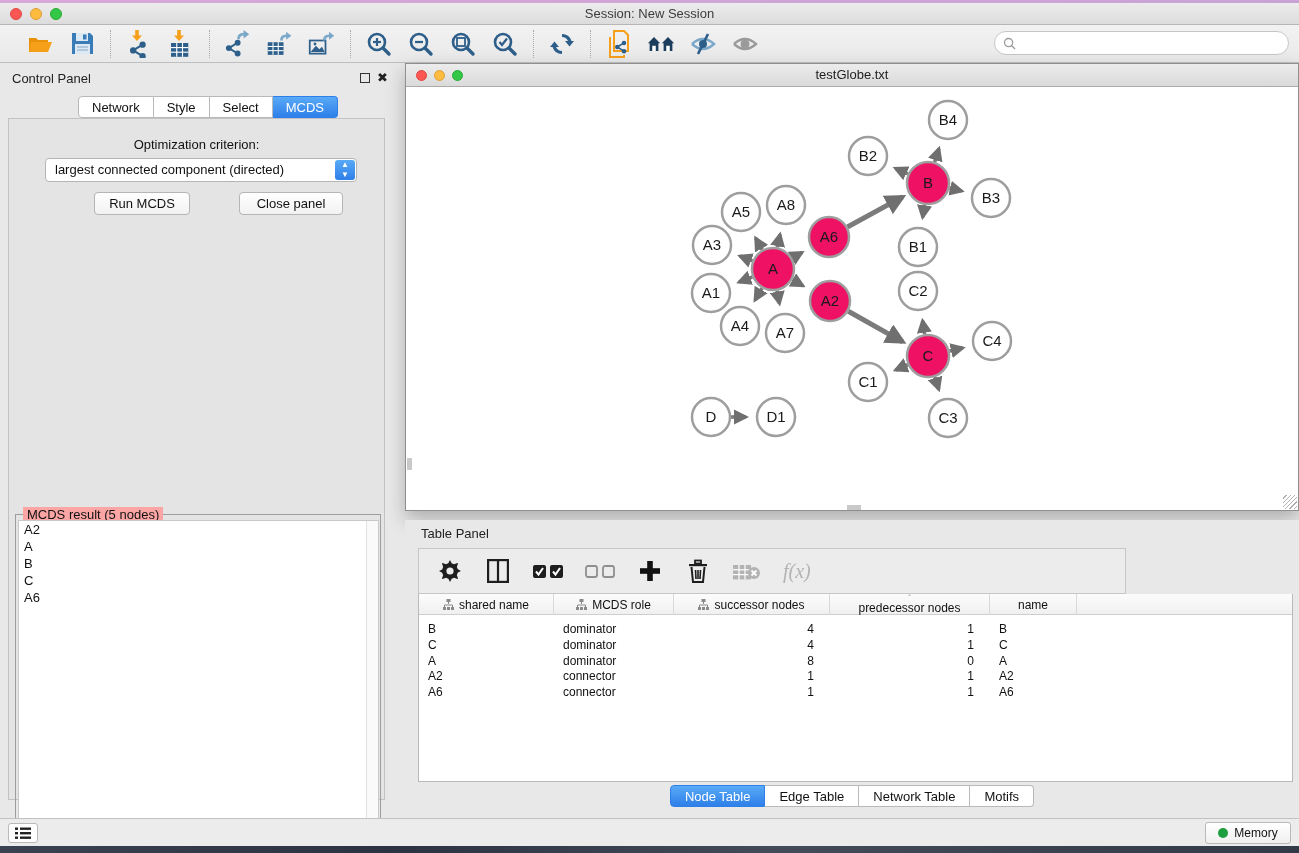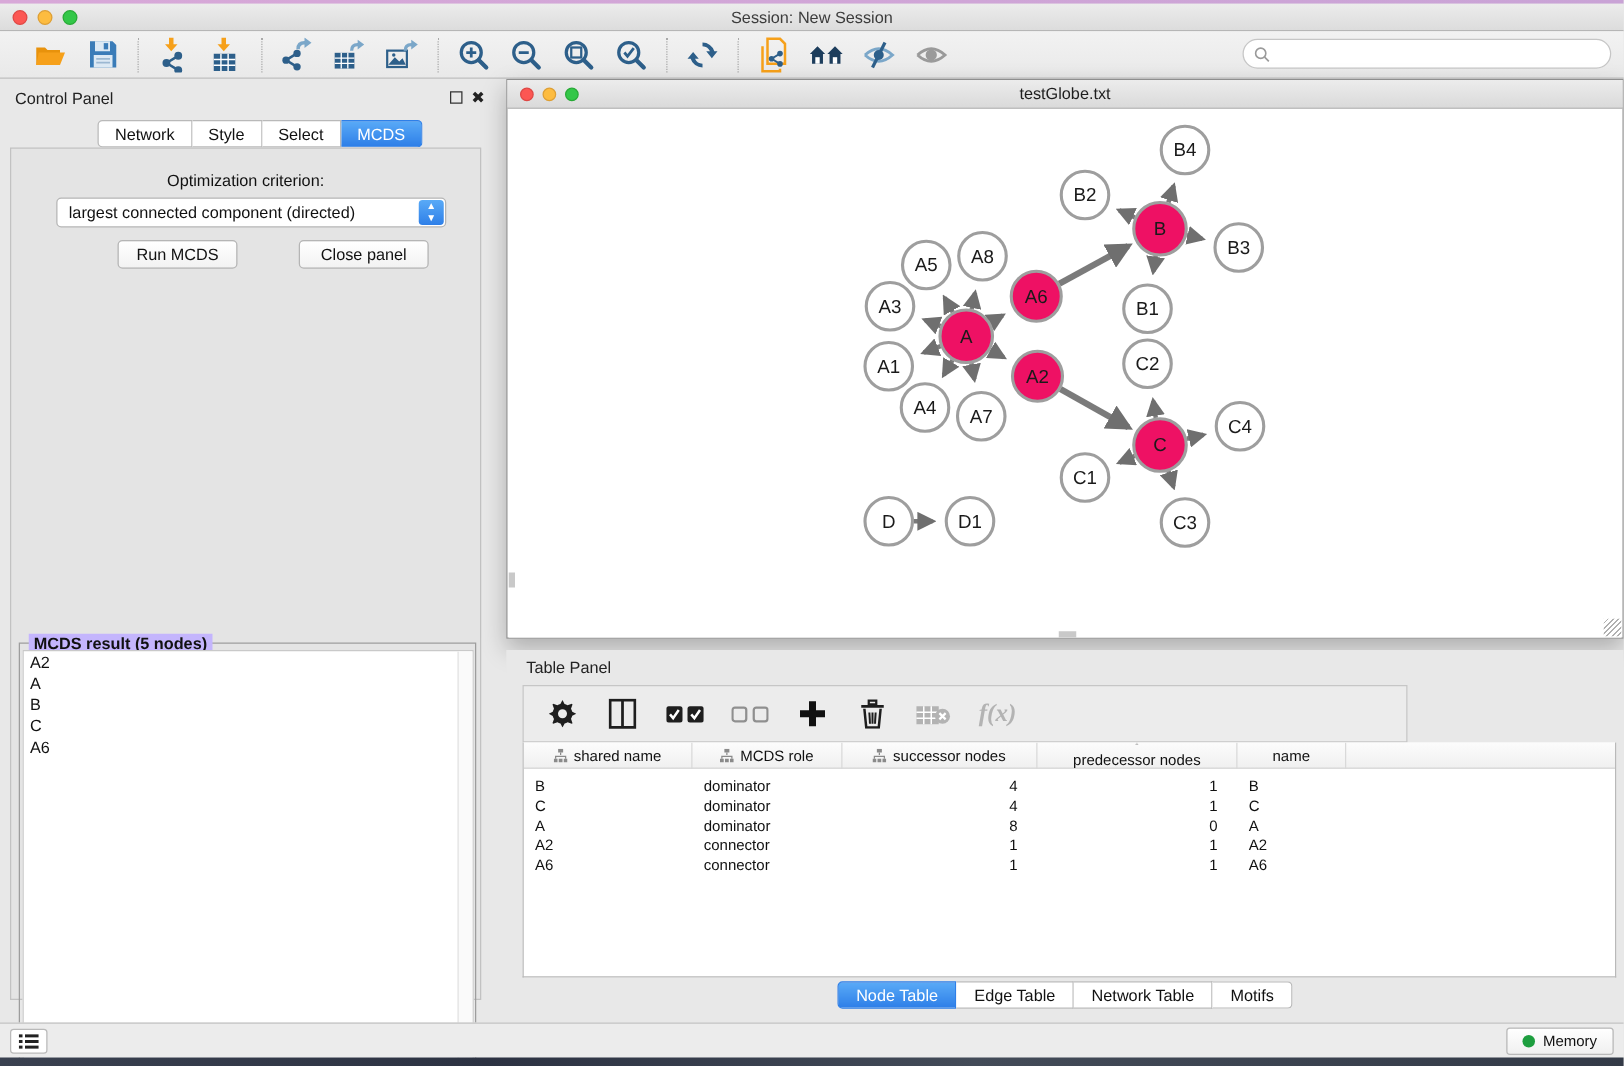--- a/index.html
+++ b/index.html
@@ -77,22 +77,22 @@
     text-align:center; line-height:21px;
   }
   #run-btn { left:85px; width:96px; }
   #closepanel-btn { left:194px; width:104px;margin-left:36px; }
 
   #mcds-fieldset {
     position:absolute; left:6px; top:395px; width:366px; height:340px;
     border:1px solid #9d9d9d;
   }
   #mcds-legend {
-    position:absolute; left:7px; top:-8px; background:#c4b5fd; padding:0 4px;
-    font-size:13px; color:#111;font-weight:bold;
+    position:absolute; left:7px; top:-8px; background:#fca5a5; padding:0 4px;
+    font-size:13px; color:#111;
   }
   #mcds-list {
     position:absolute; left:2px; top:5px; width:361px; height:332px; background:#fff;
     border:1px solid #c9c9c9; overflow:hidden;
   }
   #mcds-scroll { position:absolute; right:0; top:0; width:12px; height:100%; background:#fafafa; border-left:1px solid #e2e2e2; }
   .mcds-item { font-size:13px; color:#111; padding:1px 0 1px 5px; line-height:15px; }
 
   
   #net-window {
@@ -112,21 +112,21 @@
   #net-hthumb { position:absolute; left:440px; bottom:0px; width:14px; height:5px; background:#c9c9c9; }
   #net-resize { position:absolute; right:1px; bottom:1px; width:14px; height:14px;
     background:repeating-linear-gradient(135deg,transparent,transparent 2px,#b0b0b0 2px,#b0b0b0 3px); }
 
   
   #table-panel { left:405px; top:520px; width:894px; height:294px; background:#e8e8e8; }
   #tp-title { position:absolute; left:16px; top:6px; font-size:13px; color:#222; }
   #tp-toolbar {
     position:absolute; left:13px; top:28px; width:708px; height:46px;
     background:#ececec; border:1px solid #c6c6c6;
-    display:flex; align-items:center; gap:22px; padding-left:18px;font-weight:bold;
+    display:flex; align-items:center; gap:22px; padding-left:18px;
   }
   #tp-table {
     position:absolute; left:13px; top:74px; width:875px; height:188px;
     background:#fff; border:1px solid #b9b9b9; border-top:none; overflow:hidden;
   }
   #tp-head { position:absolute; left:0; top:0; width:100%; height:21px;
     background:linear-gradient(#fcfcfc,#f0f0f0); border-bottom:1px solid #cfcfcf; }
   .th-cell { position:absolute; top:0; height:21px; display:flex; align-items:center; justify-content:center;
     gap:5px; font-size:12px; color:#111; border-right:1px solid #d9d9d9; }
   .td-cell { position:absolute; font-size:12px; color:#111; height:16px; line-height:16px; }

